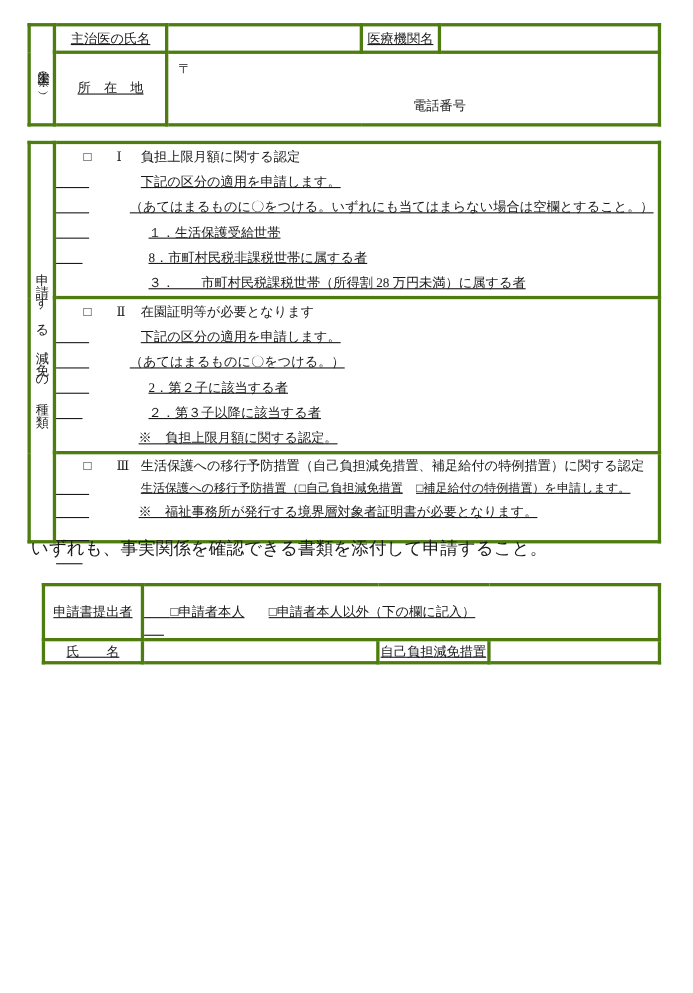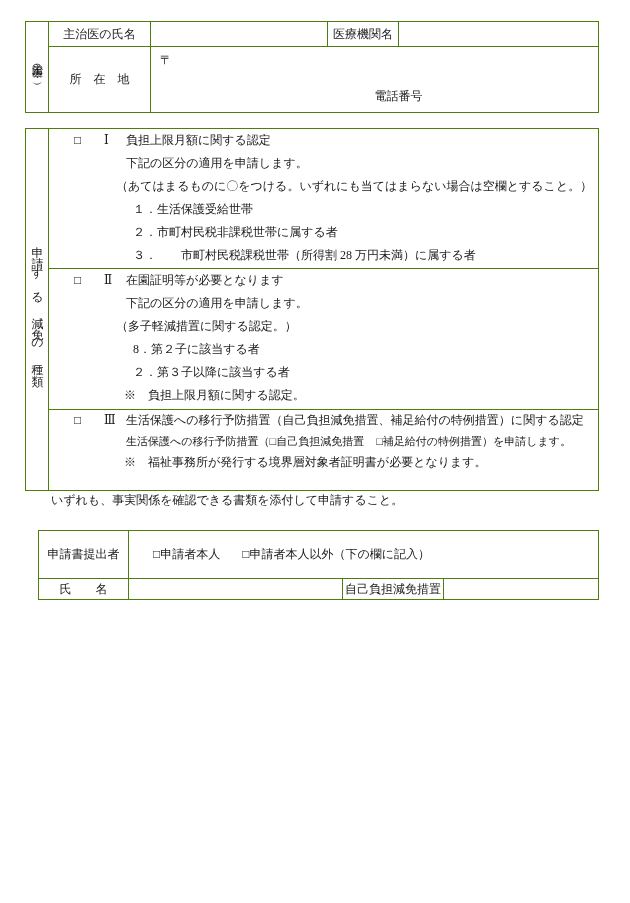--- a/index.html
+++ b/index.html
@@ -4,21 +4,21 @@
 <style>
   * { margin:0; padding:0; box-sizing:border-box; }
   html,body { background:#f6f6f6; }
   .page {
     position:relative; width:630px; height:903px; margin:0 auto;
     background:#ffffff; color:#1a1a1a;
     font-family:"Liberation Serif","DejaVu Serif",serif;
     font-size:12px;
   }
   table.tbl { position:absolute; border-collapse:collapse; table-layout:fixed; }
-  .tbl td { border:1px solid #4d7c0f; padding:0; vertical-align:middle; font-size:12px; }
+  .tbl td { border:3px solid #4d7c0f; padding:0; vertical-align:middle; font-size:12px;text-decoration:underline; }
   td.lab { text-align:center; }
   td.vert { text-align:center; vertical-align:middle; }
   .vtext { writing-mode:vertical-rl; text-orientation:mixed; display:inline-block; }
   .vtext.small { font-size:11px; letter-spacing:2px; }
   .vtext.wide  { font-size:12px; letter-spacing:11px; }
 
   
   td.addr { position:relative; vertical-align:top; }
   .postal { position:absolute; top:5px; left:9px; }
   .postal.b { top:7px; left:19px; }
@@ -32,21 +32,21 @@
   .pad1 { padding-top:2px; }
   .pad2 { padding-top:4px; }
   .pad3 { padding-top:5px; }
   .abs { position:absolute; top:0; }
   .cbx { cursor:pointer; }
   .gap { display:inline-block; width:12px; }
   .fit { font-size:11px; }
 
   .note {
     position:absolute; left:28px; top:493px;
-    font-size:12px; line-height:14px; white-space:pre;margin-left:23px;
+    font-size:16px; line-height:14px; white-space:pre;
   }
 
   
   .opts { padding-left:17px; white-space:pre;margin-top:47px; }
   .opt1 { margin-right:22px; }
 </style>
 </head>
 <body>
 
 <div class="page">
@@ -91,34 +91,34 @@
       </td>
       <td class="sec pad1">
         <div class="line">
           <span class="abs cbx" style="left:25px">□</span>
           <span class="abs" style="left:55px">Ⅰ</span>
           <span class="abs" style="left:77px">負担上限月額に関する認定</span>
         </div>
         <div class="line" style="padding-left:77px">下記の区分の適用を申請します。</div>
         <div class="line" style="padding-left:67px">（あてはまるものに〇をつける。いずれにも当てはまらない場合は空欄とすること。）</div>
         <div class="line" style="padding-left:84px">１．生活保護受給世帯</div>
-        <div class="line" style="padding-left:84px">２．市町村民税非課税世帯に属する者</div>
+        <div class="line" style="padding-left:84px">8．市町村民税非課税世帯に属する者</div>
         <div class="line" style="padding-left:84px">３．　　市町村民税課税世帯（所得割 28 万円未満）に属する者</div>
       </td>
     </tr>
     <tr style="height:141px">
       <td class="sec pad2">
         <div class="line">
           <span class="abs cbx" style="left:25px">□</span>
           <span class="abs" style="left:55px">Ⅱ</span>
           <span class="abs" style="left:77px">在園証明等が必要となります</span>
         </div>
         <div class="line" style="padding-left:77px">下記の区分の適用を申請します。</div>
-        <div class="line" style="padding-left:67px">（多子軽減措置に関する認定。）</div>
-        <div class="line" style="padding-left:84px">8．第２子に該当する者</div>
+        <div class="line" style="padding-left:67px">（あてはまるものに〇をつける。）</div>
+        <div class="line" style="padding-left:84px">2．第２子に該当する者</div>
         <div class="line" style="padding-left:84px">２．第３子以降に該当する者</div>
         <div class="line" style="padding-left:75px">※　負担上限月額に関する認定。</div>
       </td>
     </tr>
     <tr style="height:81px">
       <td class="sec sec3 pad3">
         <div class="line">
           <span class="abs cbx" style="left:25px">□</span>
           <span class="abs" style="left:55px">Ⅲ</span>
           <span class="abs" style="left:77px">生活保護への移行予防措置（自己負担減免措置、補足給付の特例措置）に関する認定</span>

